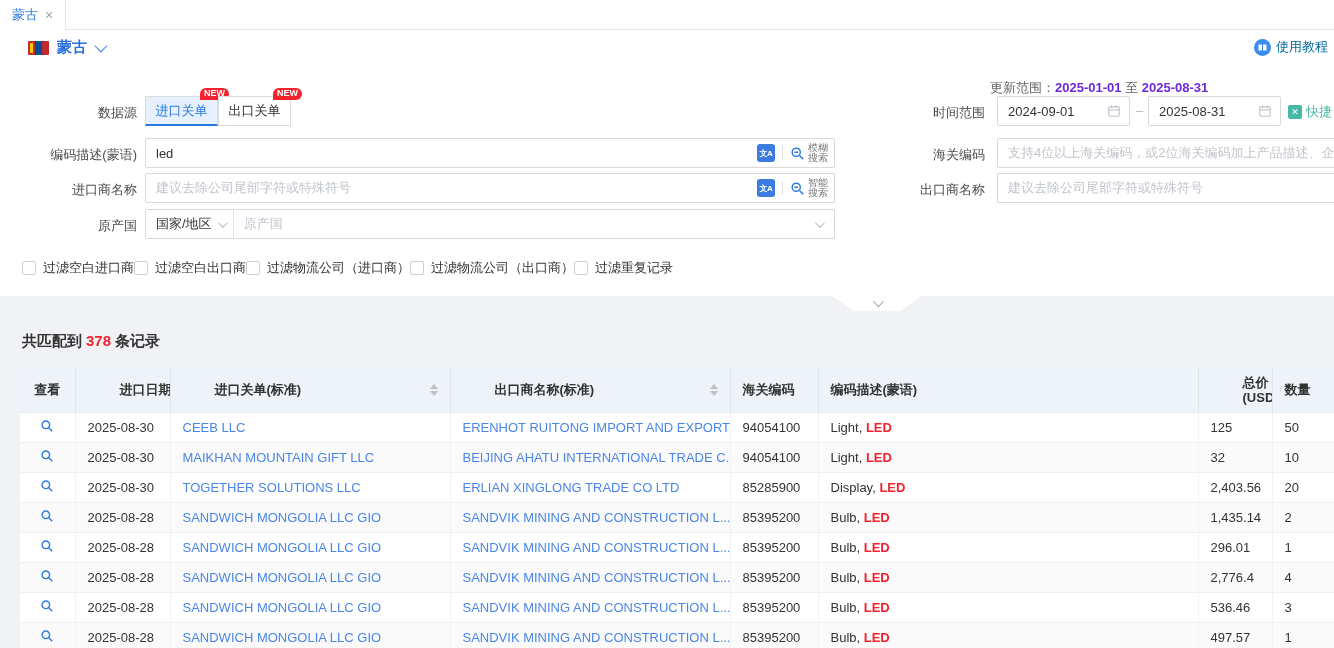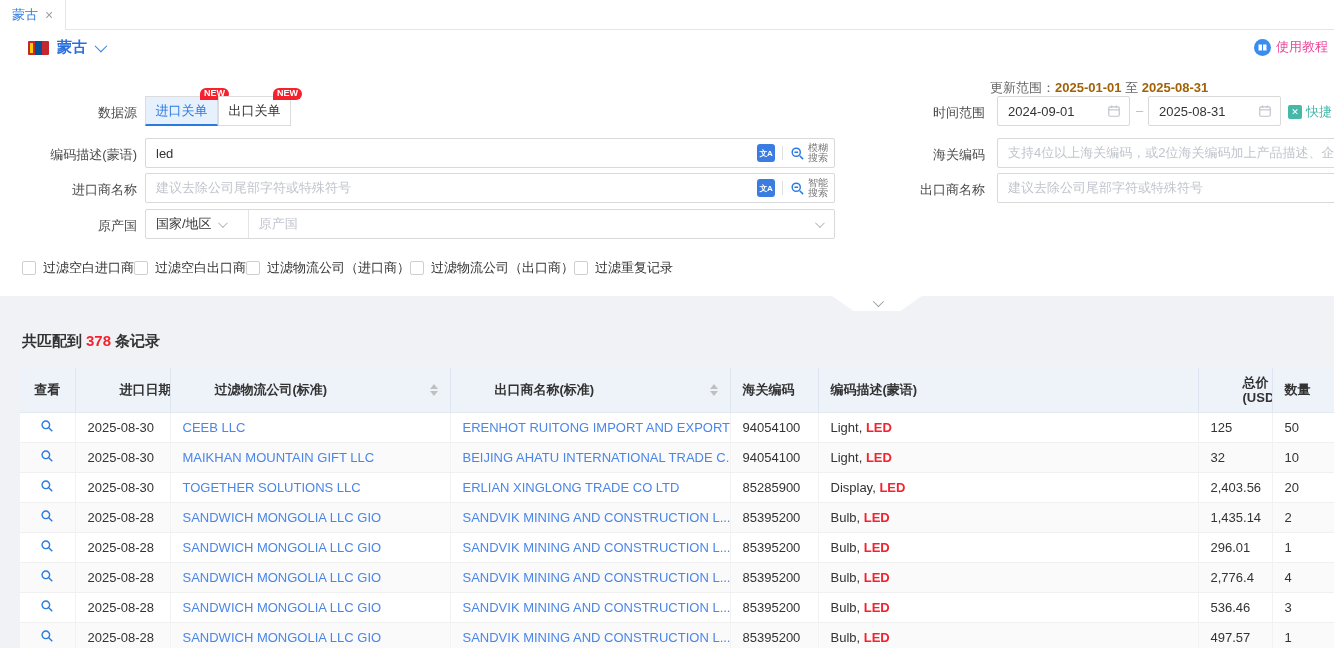--- a/index.html
+++ b/index.html
@@ -14,21 +14,21 @@
 
   
   .chead { position:absolute; top:30px; left:0; right:0; height:36px; background:#fff; }
   .country { position:absolute; left:28px; top:8px; display:flex; align-items:center; gap:8px; cursor:pointer; }
   .flag { width:21px; height:14px; border-radius:1px; position:relative;
           background:linear-gradient(90deg,#c4272f 0 33%,#015197 33% 66%,#c4272f 66% 100%); }
   .flag::after { content:""; position:absolute; left:2px; top:2px; width:3px; height:10px; background:#f9cf02; }
   .cname { color:#2a6fe0; font-weight:bold; font-size:15px; }
   .chev { width:9px; height:9px; border-right:1.6px solid #2a7be0; border-bottom:1.6px solid #2a7be0;
           transform:rotate(45deg) translateY(-2px); }
-  .tutorial { position:absolute; right:6px; top:8px; display:flex; align-items:center; gap:5px; color:#ec4899; cursor:pointer; }
+  .tutorial { position:absolute; right:6px; top:8px; display:flex; align-items:center; gap:5px; color:#0369a1; cursor:pointer; }
   .tut-icon { width:17px; height:17px; border-radius:50%; background:#3b8cf0; position:relative; }
   .tut-icon::after { content:""; position:absolute; left:4px; top:5px; width:9px; height:7px; background:#fff; border-radius:1px;
           box-shadow:inset 0 0 0 0.5px #3b8cf0; }
   .tut-icon::before { content:""; position:absolute; left:8px; top:5px; width:1px; height:7px; background:#3b8cf0; z-index:2; }
 
   
   .flabel { position:absolute; color:#4a4a4a; text-align:right; }
   .flabel.l { left:0; width:137px; }
   .flabel.r { left:872px; width:113px; }
   .ibox { position:absolute; height:30px; border:1px solid #d9d9d9; border-radius:2px; background:#fff;
@@ -43,31 +43,31 @@
 
   
   .ds-tab { position:absolute; width:73px; height:30px; border:1px solid #dcdcdc; background:#fff; display:flex;
             align-items:center; justify-content:center; cursor:pointer; color:#333; }
   .ds-tab.active { background:#e7f1fd; color:#2a7be0; border-bottom:2px solid #2a7be0; }
   .new-badge { position:absolute; top:-9px; right:-12px; background:#f5222d; color:#fff; font-size:9px; font-weight:bold;
                padding:1px 4px 2px; border-radius:6px 6px 6px 0; line-height:1; }
 
   
   .upd { position:absolute; left:990px; top:79px; color:#666; white-space:nowrap; }
-  .upd b { color:#a16207; }
+  .upd b { color:#6d28d9; }
   .date-box { position:absolute; height:30px; border:1px solid #d9d9d9; border-radius:2px; background:#fff;
               display:flex; align-items:center; padding:0 8px 0 10px; gap:6px; }
   .date-box .dval { flex:1; color:#333; }
   .dsep { position:absolute; color:#bbb; }
   .quick { position:absolute; left:1288px; top:103px; display:flex; align-items:center; gap:4px; color:#45b8a8; cursor:pointer; white-space:nowrap; }
   .quick-icon { width:14px; height:14px; border-radius:2px; background:#45b8a8; color:#fff; font-size:9px; font-weight:bold;
                 display:flex; align-items:center; justify-content:center; }
 
   
-  .osel { flex:none; display:flex; align-items:center; gap:6px; padding:0 23px 0 10px; height:100%;
+  .osel { flex:none; display:flex; align-items:center; gap:6px; padding:0 8px 0 10px; height:100%;
           border-right:1px solid #e4e4e4; color:#333; cursor:pointer; }
   .mini-chev { width:7px; height:7px; border-right:1.4px solid #b8b8b8; border-bottom:1.4px solid #b8b8b8;
                transform:rotate(45deg) translateY(-2px); }
 
   
   .cbrow { position:absolute; left:22px; top:259px; display:flex; align-items:center; }
   .cbitem { display:flex; align-items:center; gap:7px; cursor:pointer; color:#333; }
   .cbox { width:14px; height:14px; border:1px solid #cfcfcf; border-radius:2px; background:#fff; }
 
   
@@ -269,21 +269,21 @@
               <span class="th-flex">
                 <span>进口日期</span>
                 <span class="carets">
                   <span class="cu"></span>
                   <span class="cd on"></span>
                 </span>
               </span>
             </th>
           <th>
               <span class="th-flex" style="justify-content:space-between;">
-                <span>过滤物流公司(标准)</span>
+                <span>进口关单(标准)</span>
                 <span class="carets">
                   <span class="cu"></span>
                   <span class="cd"></span>
                 </span>
               </span>
             </th>
           <th>
               <span class="th-flex" style="justify-content:space-between;">
                 <span>出口商名称(标准)</span>
                 <span class="carets">

